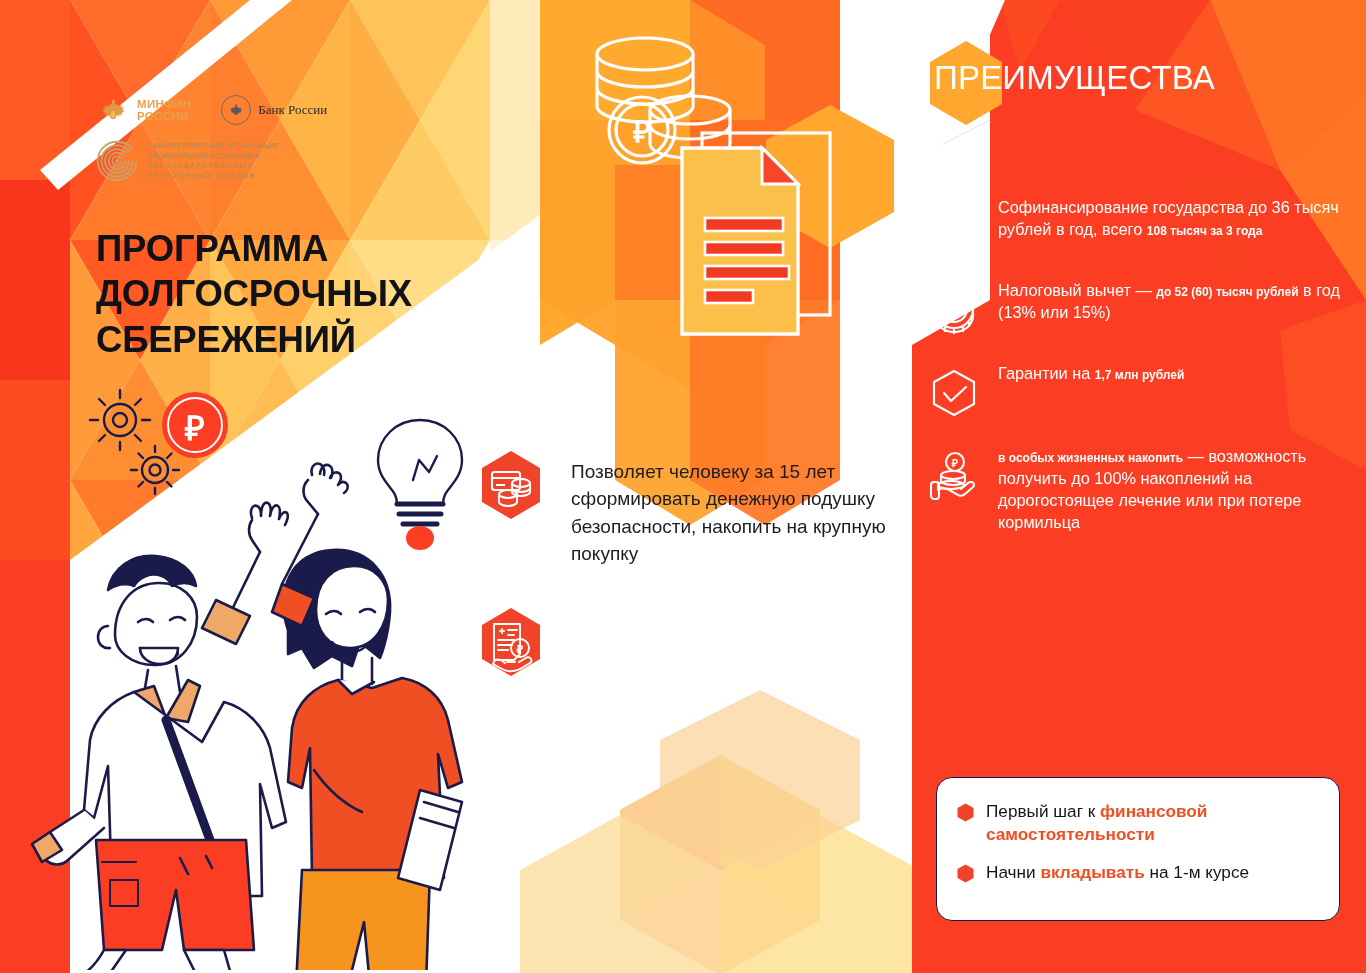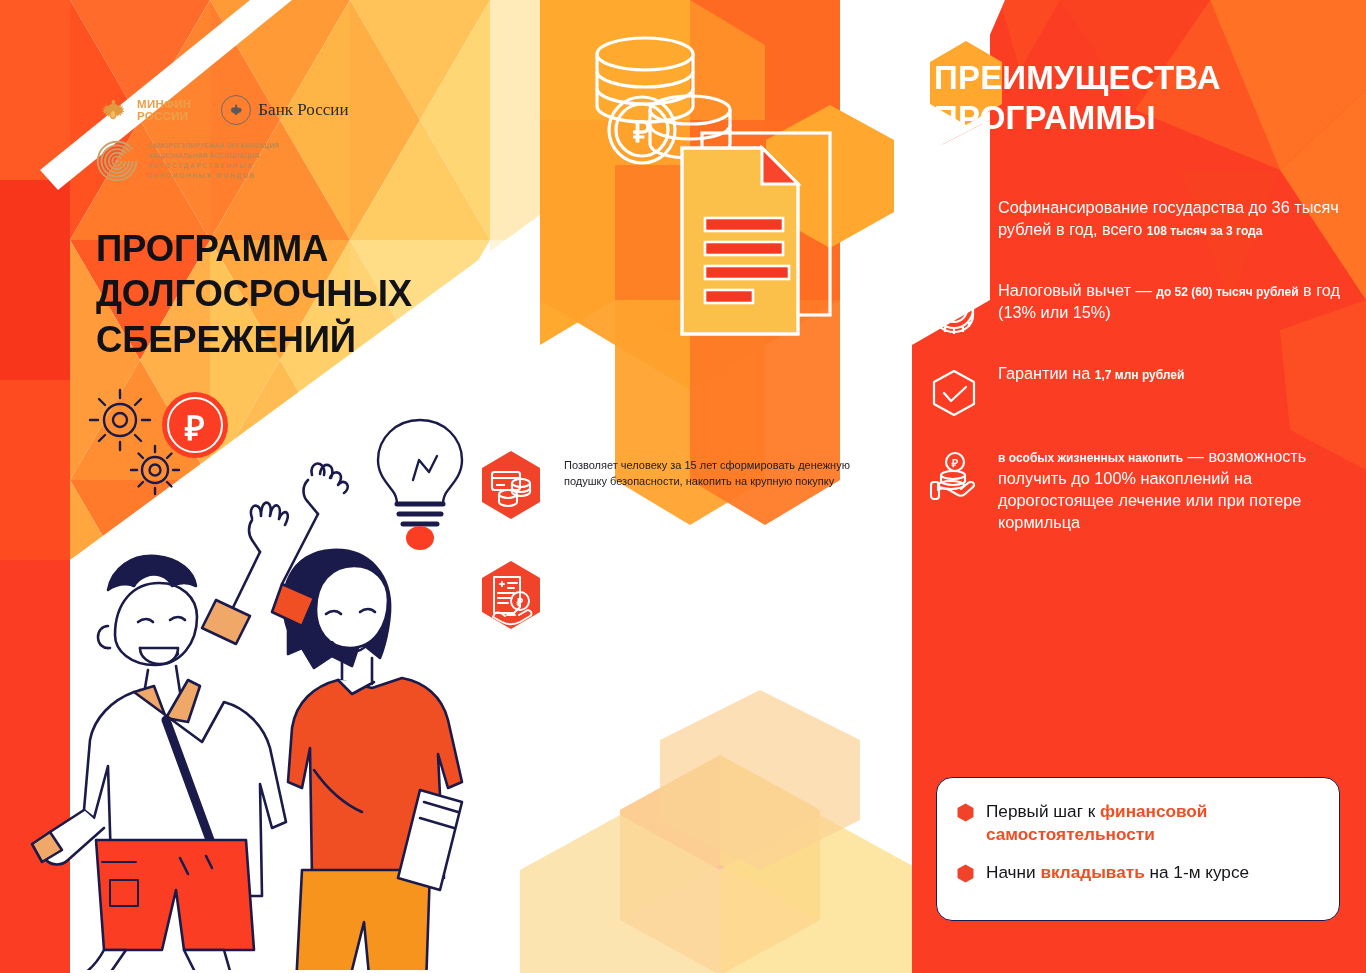--- a/index.html
+++ b/index.html
@@ -25,21 +25,21 @@
   .minfin-txt {
     font-size: 11.5px; font-weight: bold; line-height: 1.05;
     color: #e8a24a; letter-spacing: .3px;
   }
   .logo-cbr { display: flex; align-items: center; gap: 7px; }
   .cbr-circle {
     width: 30px; height: 30px; border-radius: 50%;
     border: 1.6px solid #6b6b6b; display: flex;
     align-items: center; justify-content: center;
   }
-  .cbr-txt { font-size: 17px; color: #2b2b2b; font-family: "Liberation Serif", serif; }
+  .cbr-txt { font-size: 13px; color: #2b2b2b; font-family: "Liberation Serif", serif; }
 
   .logo-napf { display: flex; align-items: center; gap: 9px; margin-top: 11px; }
   .napf-mark { width: 44px; height: 44px; }
   .napf-txt { font-size: 6.6px; font-weight: bold; color: #b78a52; line-height: 1.5; letter-spacing: .2px; }
   .napf-txt div:nth-child(3), .napf-txt div:nth-child(4) { letter-spacing: 1.6px; }
 
   .main-title {
     position: absolute; left: 96px; top: 205px;
     font-size: 36.5px; font-weight: bold; line-height: 1.24;
     color: #111118; letter-spacing: -0.2px; margin-top: 21px;
@@ -48,34 +48,35 @@
   .illustration { position: absolute; left: 20px; top: 370px; width: 470px; height: 600px; }
 
   
   .mid-col { position: absolute; left: 480px; top: 0; width: 430px; height: 973px; }
   .mid-art { position: absolute; left: 80px; top: 20px; width: 360px; height: 350px; }
 
   .mid-items { position: absolute; left: 0px; top: 450px; width: 430px; }
   .mid-item { display: flex; gap: 22px; margin-bottom: 40px; }
   .hexicon { width: 62px; height: 70px; flex: none; }
   .mid-text {
-    font-size: 11px; line-height: 1.44; color: #1d1d24; padding-top: 8px;
+    font-size: 19px; line-height: 1.44; color: #1d1d24; padding-top: 8px;
     width: 320px;
+    margin-left: 7px;
   }
   .hl-orange { color: #f04e23; font-weight: bold; }
 
   
   .right-panel {
     position: absolute; left: 912px; top: 0; width: 454px; height: 973px;
     overflow: hidden;
   }
 
   .rp-title {
     position: absolute; left: 22px; top: 58px;
-    font-size: 33px; font-weight: bold; color: #ffffff;
+    font-size: 33px; font-weight: normal; color: #ffffff;
     line-height: 1.22; letter-spacing: .2px;
   }
 
   .benefits { position: absolute; left: 14px; top: 196px; width: 436px; }
   .benefit { display: flex; gap: 16px; margin-bottom: 23px; }
   .b-icon { width: 56px; height: 56px; flex: none; margin-top: 4px; }
   .b-text {
     color: #ffffff; font-size: 16.3px; line-height: 1.36; width: 345px;
   }
   .b-big { font-size: 12px; font-weight: bold; }
@@ -431,21 +432,20 @@
         </svg>
       </div>
 
     </div>
   </div>
 
   <div class="right-panel">
 
     <div class="rp-title">
       <div>ПРЕИМУЩЕСТВА</div>
-      <div>ПРОГРАММЫ</div>
     </div>
 
     <div class="benefits">
 
       <div class="benefit">
         <svg class="b-icon" viewBox="0 0 56 56">
           <g fill="none" stroke="#ffffff" stroke-width="2.2" stroke-linejoin="round" stroke-linecap="round">
             <rect x="5" y="25" width="13" height="26" rx="3"></rect>
             <circle cx="11.5" cy="45" r="1.6" fill="#ffffff" stroke="none"></circle>
             <path d="M18 28l10-12c2-3 3-6 3-10 0-2 2-3 4-2 3 1 5 5 4 10l-2 8h13c3 0 5 3 4 6l-1 3c1 1 2 3 1 5l-1 2c1 1 1 3 0 4l-1 2c1 2 0 4-2 5l-20 3c-5 .6-9 0-12-2z"></path>

